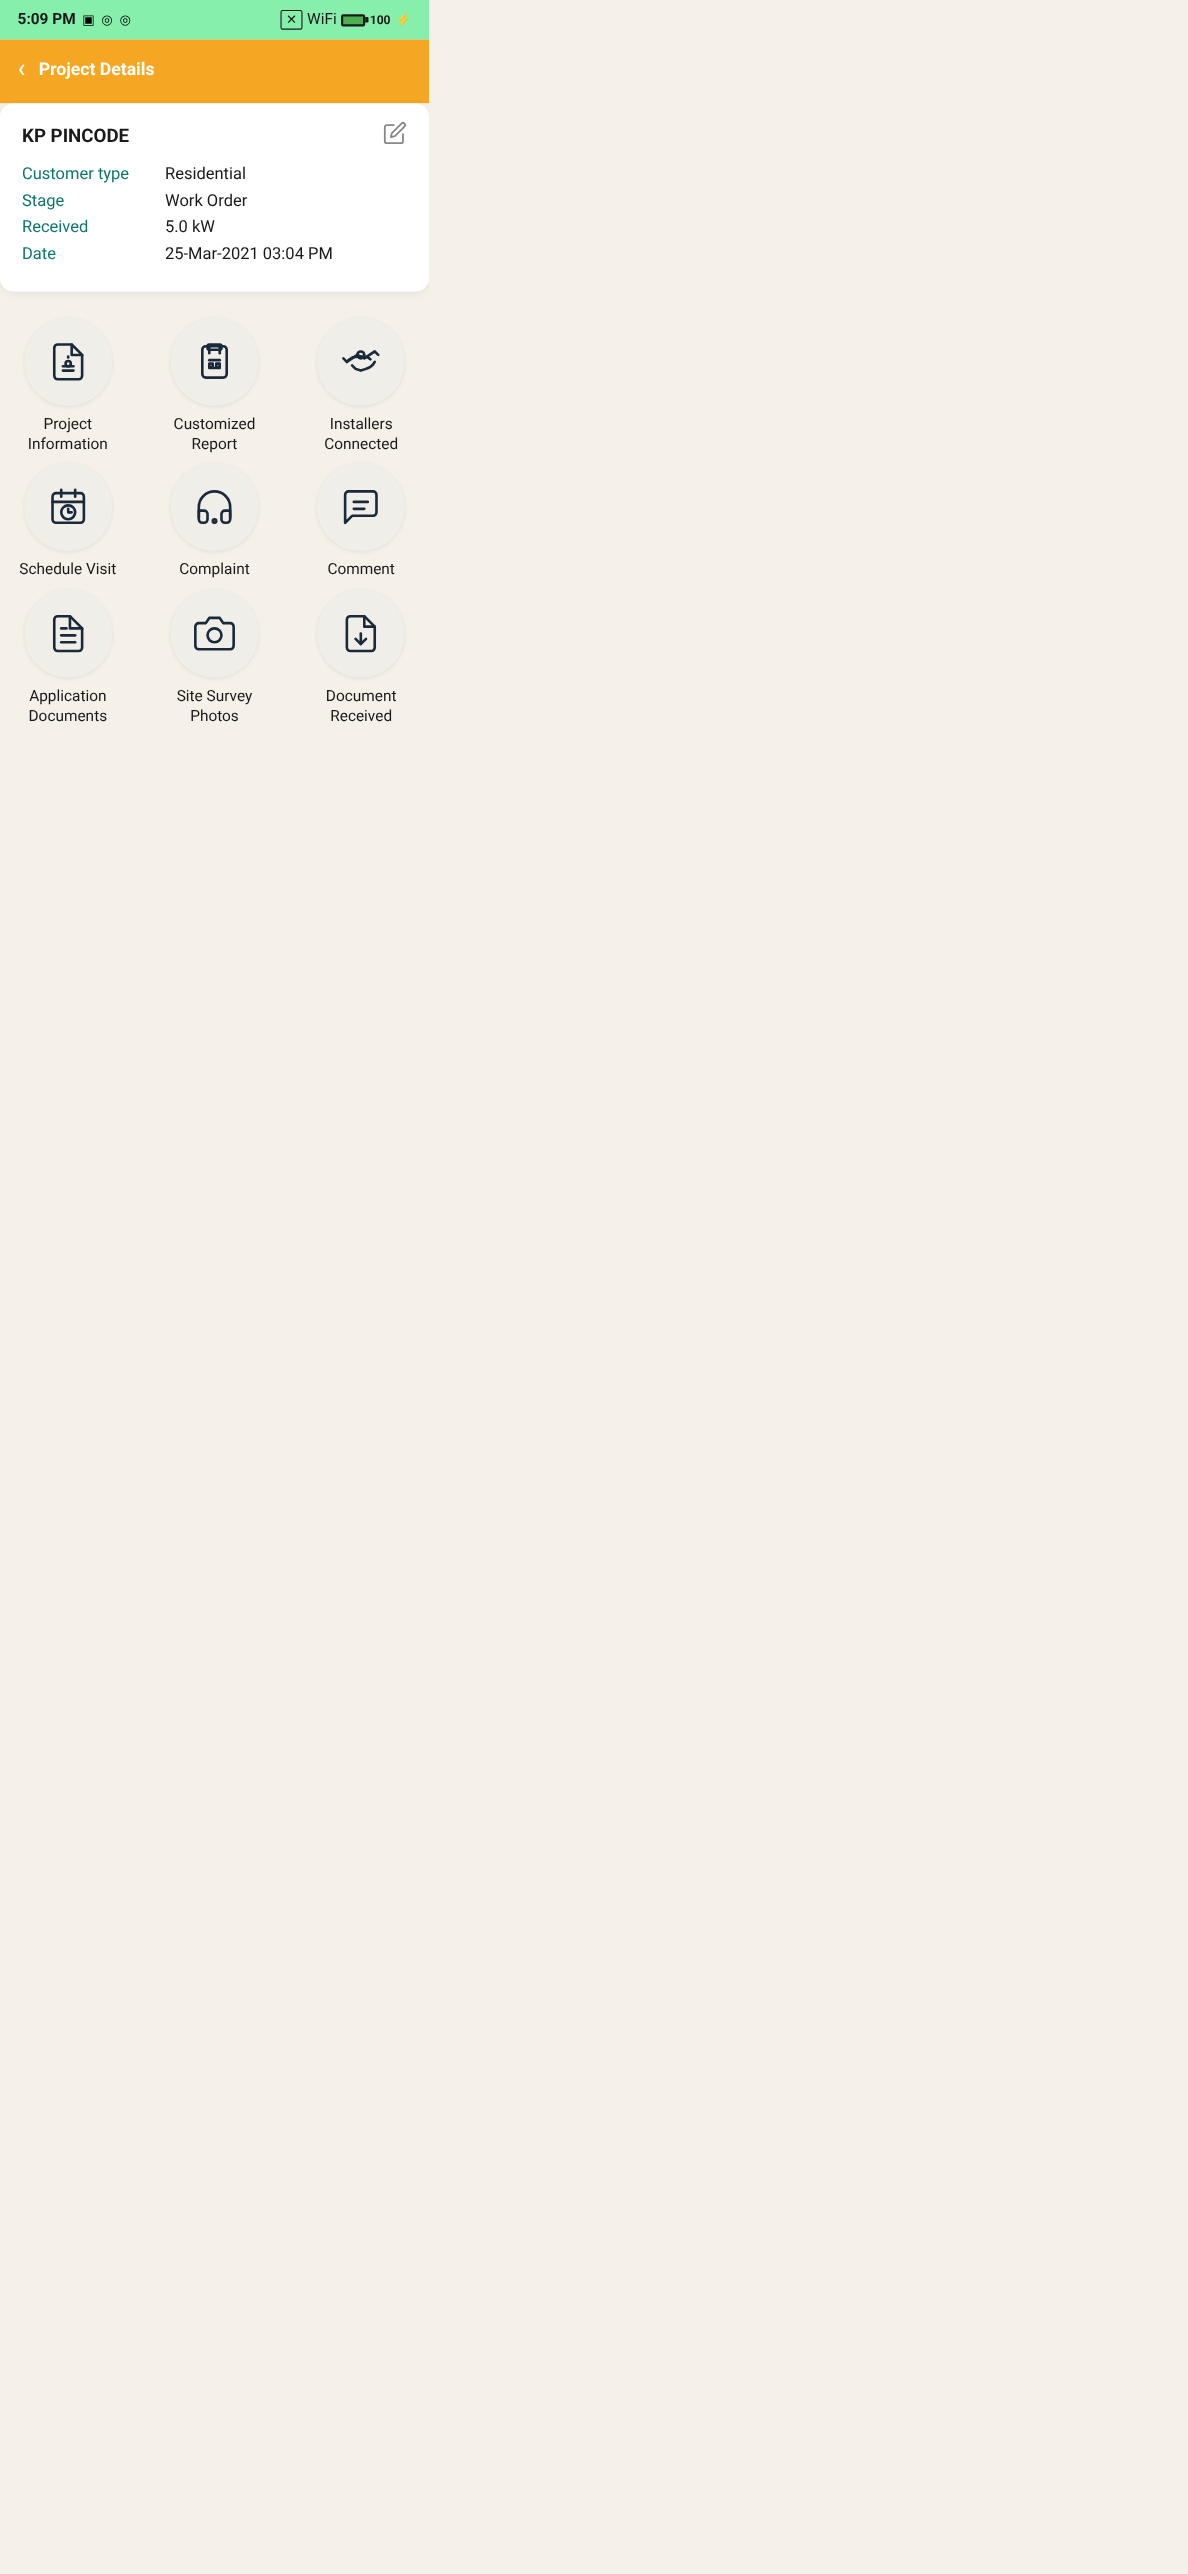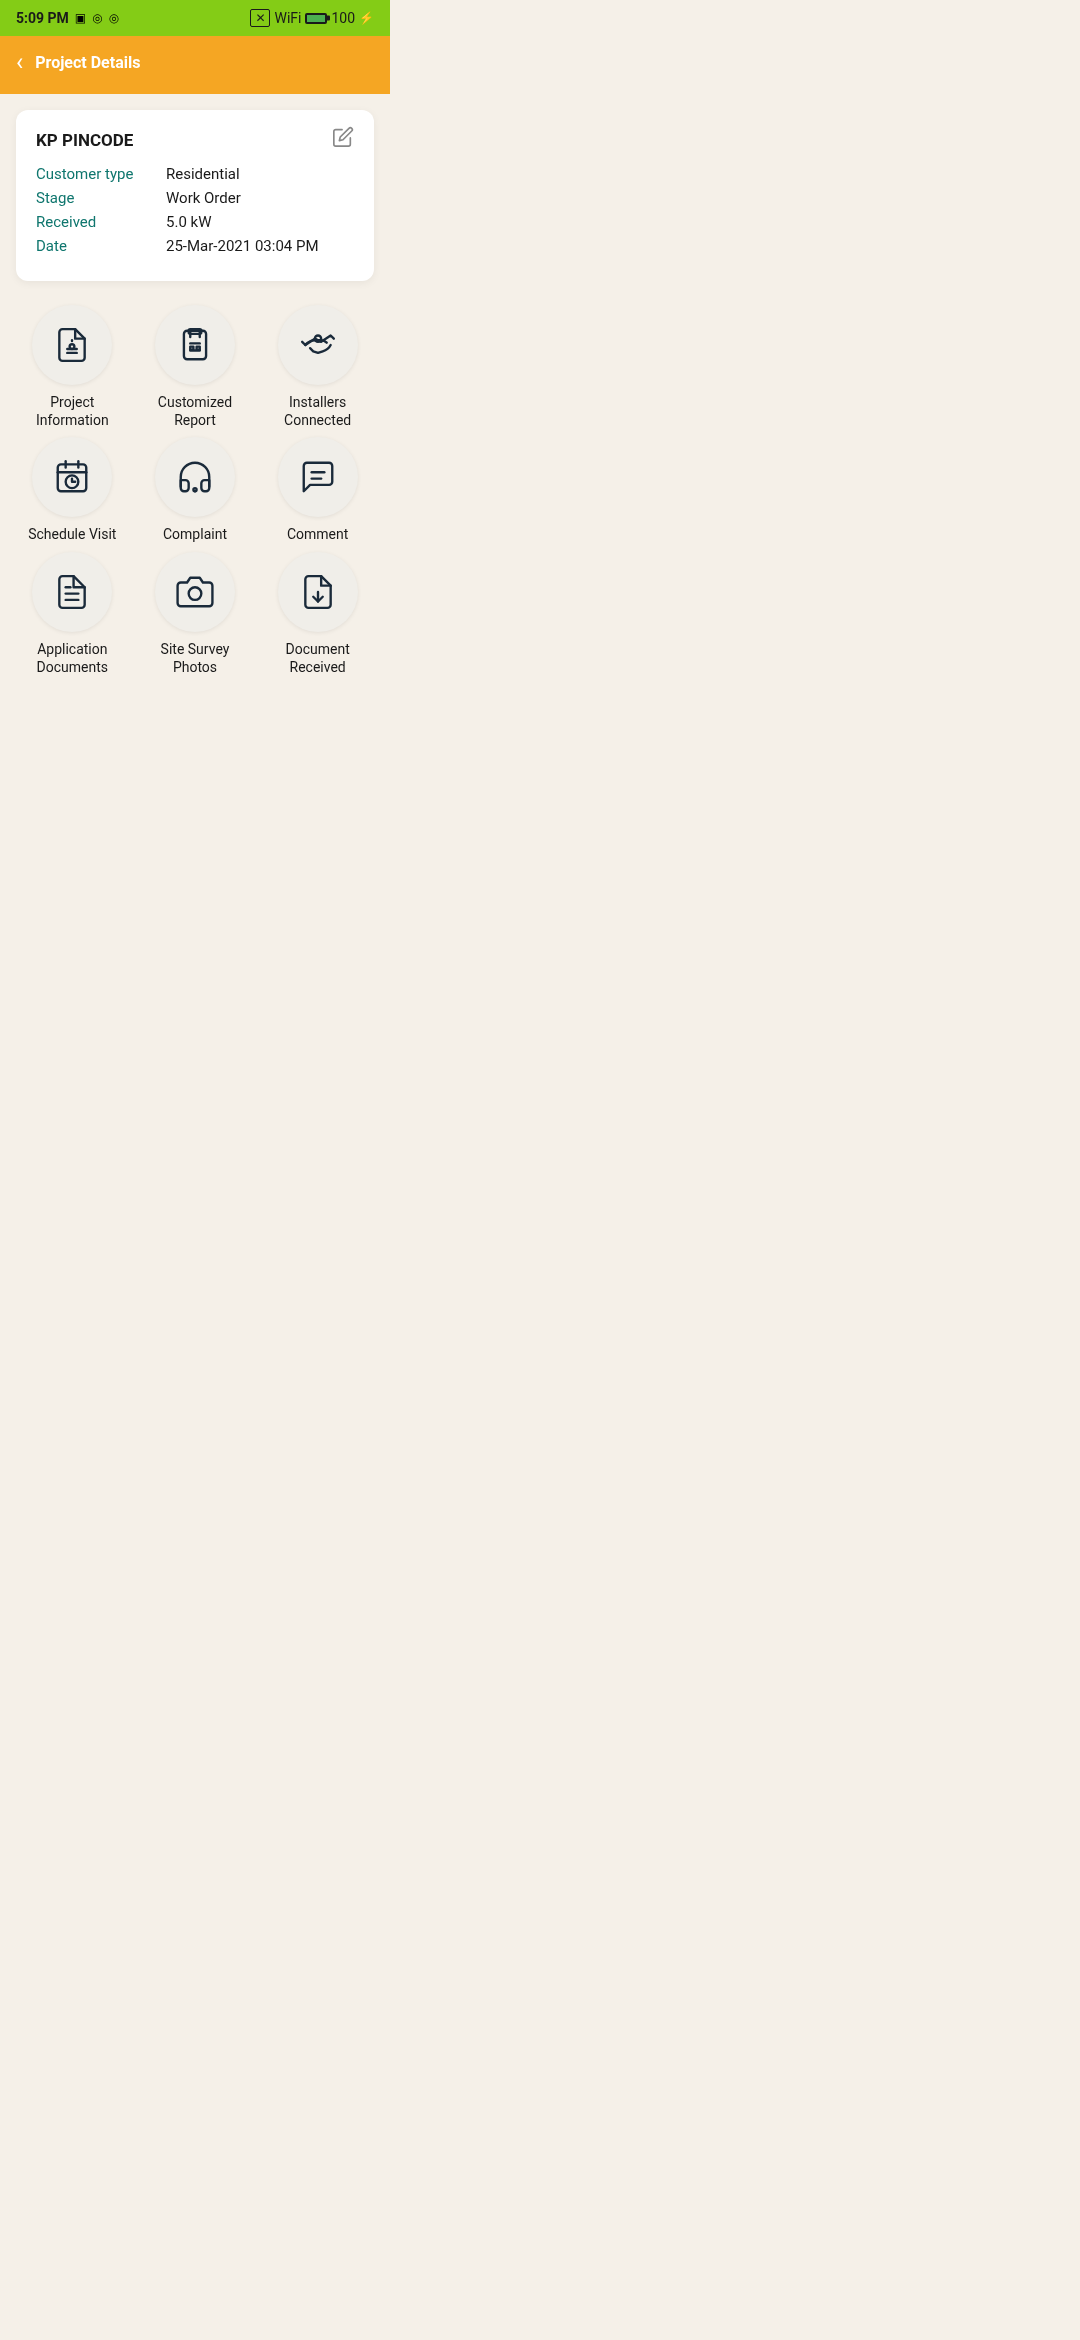--- a/index.html
+++ b/index.html
@@ -8,21 +8,21 @@
       width: 390px;
       min-height: 844px;
       background-color: #f5f0e8;
       font-family: 'Roboto', Arial, sans-serif;
       font-size: 16px;
       overflow-x: hidden;
     }
 
     
     .status-bar {
-      background-color: #84cc16;
+      background-color: #86efac;
       display: flex;
       justify-content: space-between;
       align-items: center;
       padding: 8px 16px;
       height: 36px;
       text-align: right;
     }
     .status-time {
       font-size: 14px;
       font-weight: bold;
@@ -50,21 +50,21 @@
       cursor: pointer;
     }
     .header-title {
       font-size: 16px;
       font-weight: bold;
       color: #fff;
     }
 
     
     .content {
-      padding: 16px;
+      padding: 0;
       background-color: #f5f0e8;
     }
 
     
     .project-card {
       background: #fff;
       border-radius: 12px;
       padding: 16px 20px 20px 20px;
       margin-bottom: 24px;
       box-shadow: 0 2px 8px rgba(0,0,0,0.06);
@@ -169,21 +169,21 @@
   <div class="status-left" style="display:flex;align-items:center;gap:6px;">
     <span class="status-time">5:09 PM</span>
     <span style="font-size:12px;">▣</span>
     <span style="font-size:12px;">◎</span>
     <span style="font-size:12px;">◎</span>
   </div>
   <div class="status-icons">
     <span style="font-size:12px; border:1.5px solid #1a1a1a; padding:1px 4px; border-radius:2px;">✕</span>
     <span style="font-size:14px;">WiFi</span>
     <span class="battery-icon"></span>
-    <span style="font-size:14px;font-weight:normal;">100</span>
+    <span style="font-size:11px;font-weight:bold;">100</span>
     <span style="font-size:12px;">⚡</span>
   </div>
 </div>
 
 <div class="header">
   <span class="back-arrow">‹</span>
   <span class="header-title">Project Details</span>
 </div>
 
 <div class="content">

